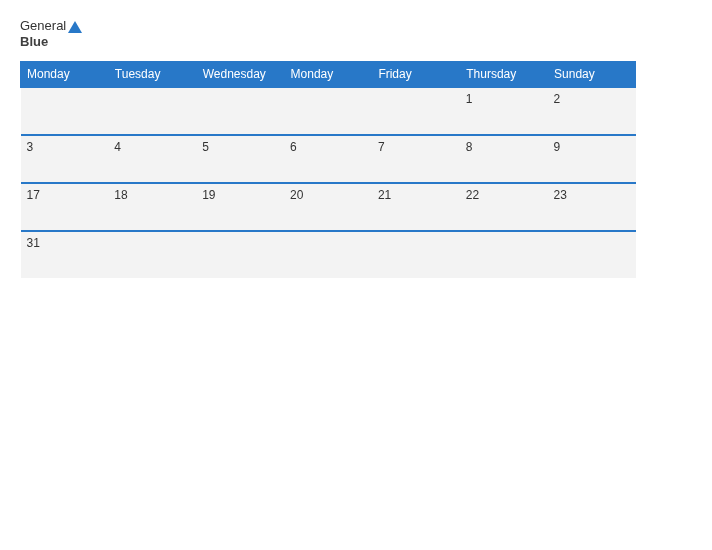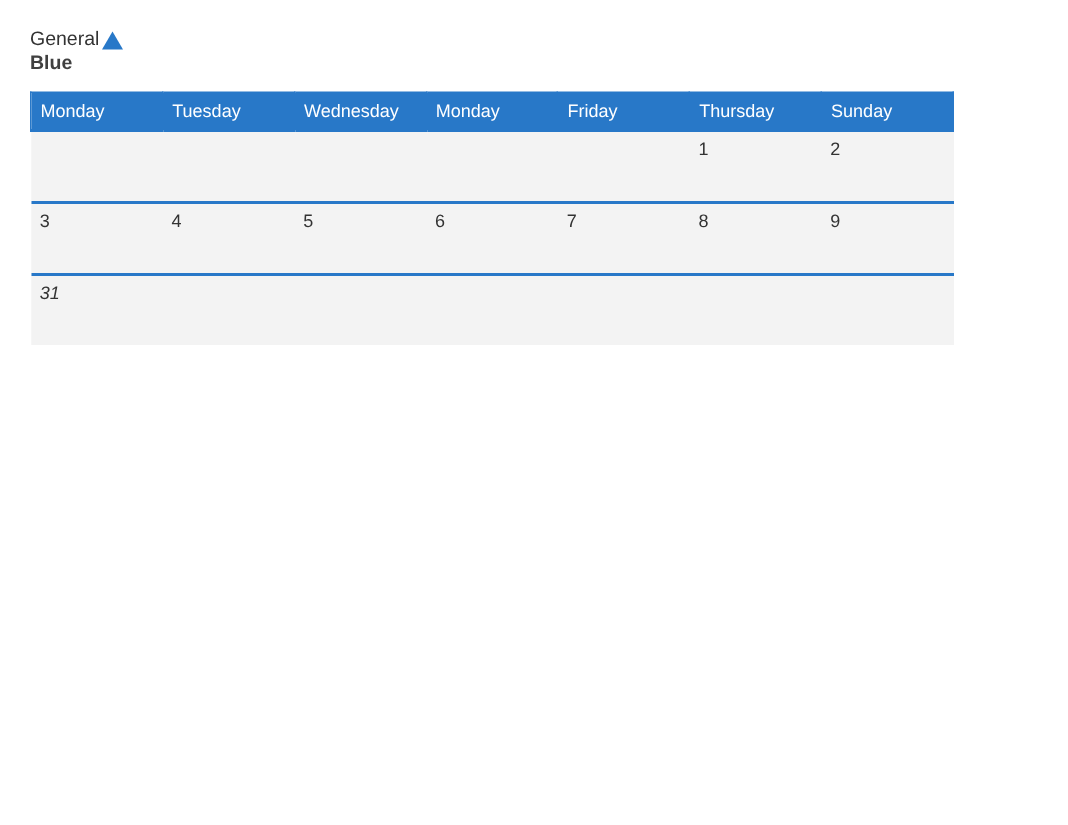--- a/index.html
+++ b/index.html
@@ -74,21 +74,20 @@
     .calendar-grid tbody tr td.empty {
       background: #f3f3f3;
     }
     .day-num {
       font-size: 12px;
       color: #333;
     }
     
     .last-row td {
       padding-bottom: 28px;
-      font-style: italic;
     }
   </style>
 </head>
 <body>
 
 <div class="calendar-wrapper">
   <div class="header">
     <div class="logo">
     <div style="display:flex;flex-direction:column;line-height:1.2;">
       <div style="display:flex;align-items:center;">
@@ -126,20 +125,29 @@
         </tr>
         <tr>
           <td><span class="day-num">3</span></td>
           <td><span class="day-num">4</span></td>
           <td><span class="day-num">5</span></td>
           <td><span class="day-num">6</span></td>
           <td><span class="day-num">7</span></td>
           <td><span class="day-num">8</span></td>
           <td><span class="day-num">9</span></td>
         </tr>
+        <tr>
+          <td><span class="day-num">17</span></td>
+          <td><span class="day-num">18</span></td>
+          <td><span class="day-num">19</span></td>
+          <td><span class="day-num">20</span></td>
+          <td><span class="day-num">21</span></td>
+          <td><span class="day-num">22</span></td>
+          <td><span class="day-num">23</span></td>
+        </tr>
         <tr class="last-row">
           <td><span class="day-num">31</span></td>
           <td class="empty"></td>
           <td class="empty"></td>
           <td class="empty"></td>
           <td class="empty"></td>
           <td class="empty"></td>
           <td class="empty"></td>
         </tr>
       </tbody>

